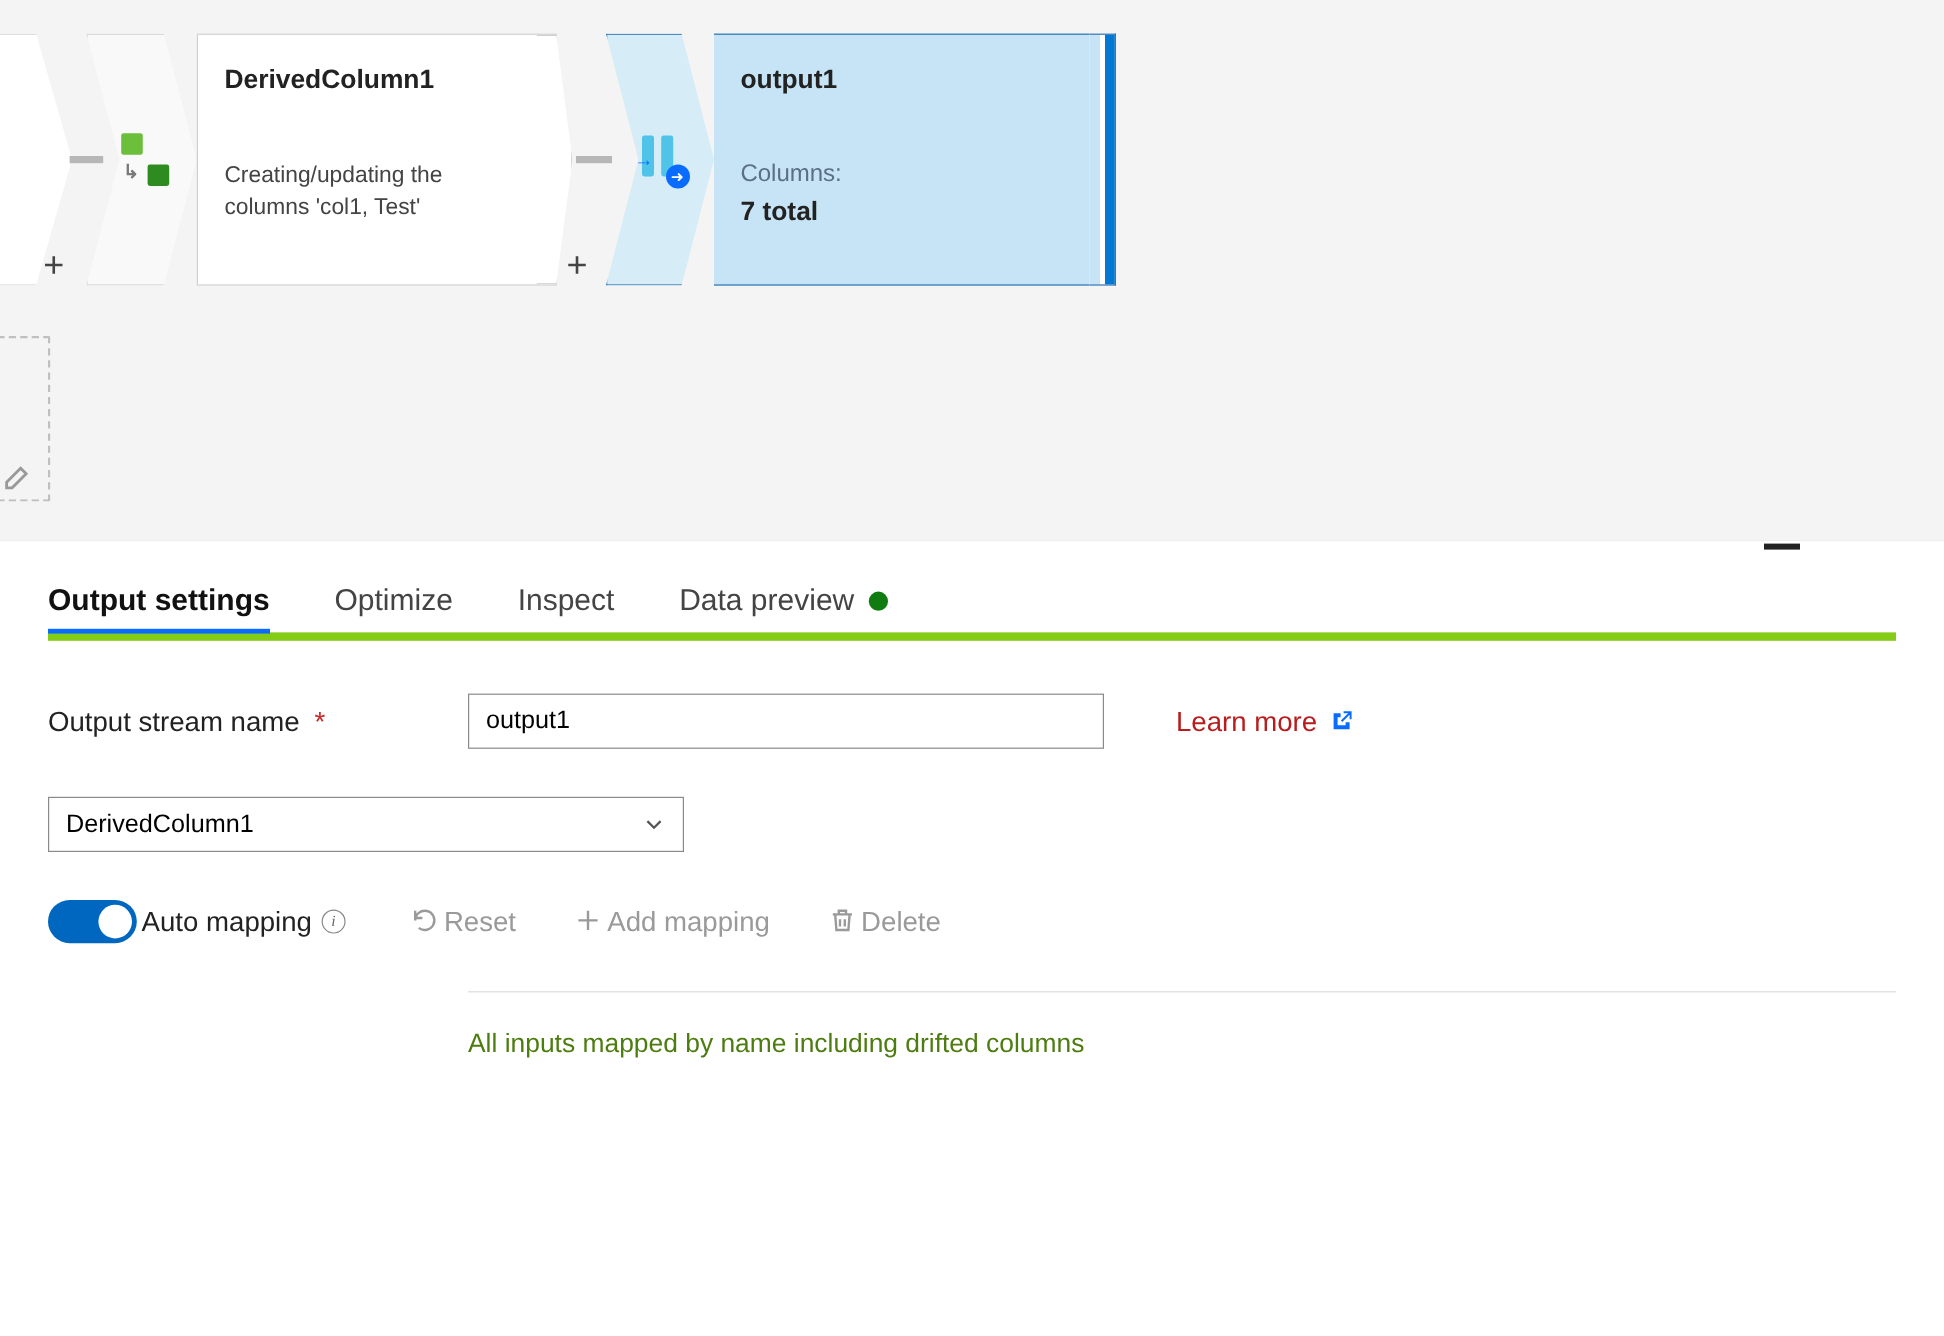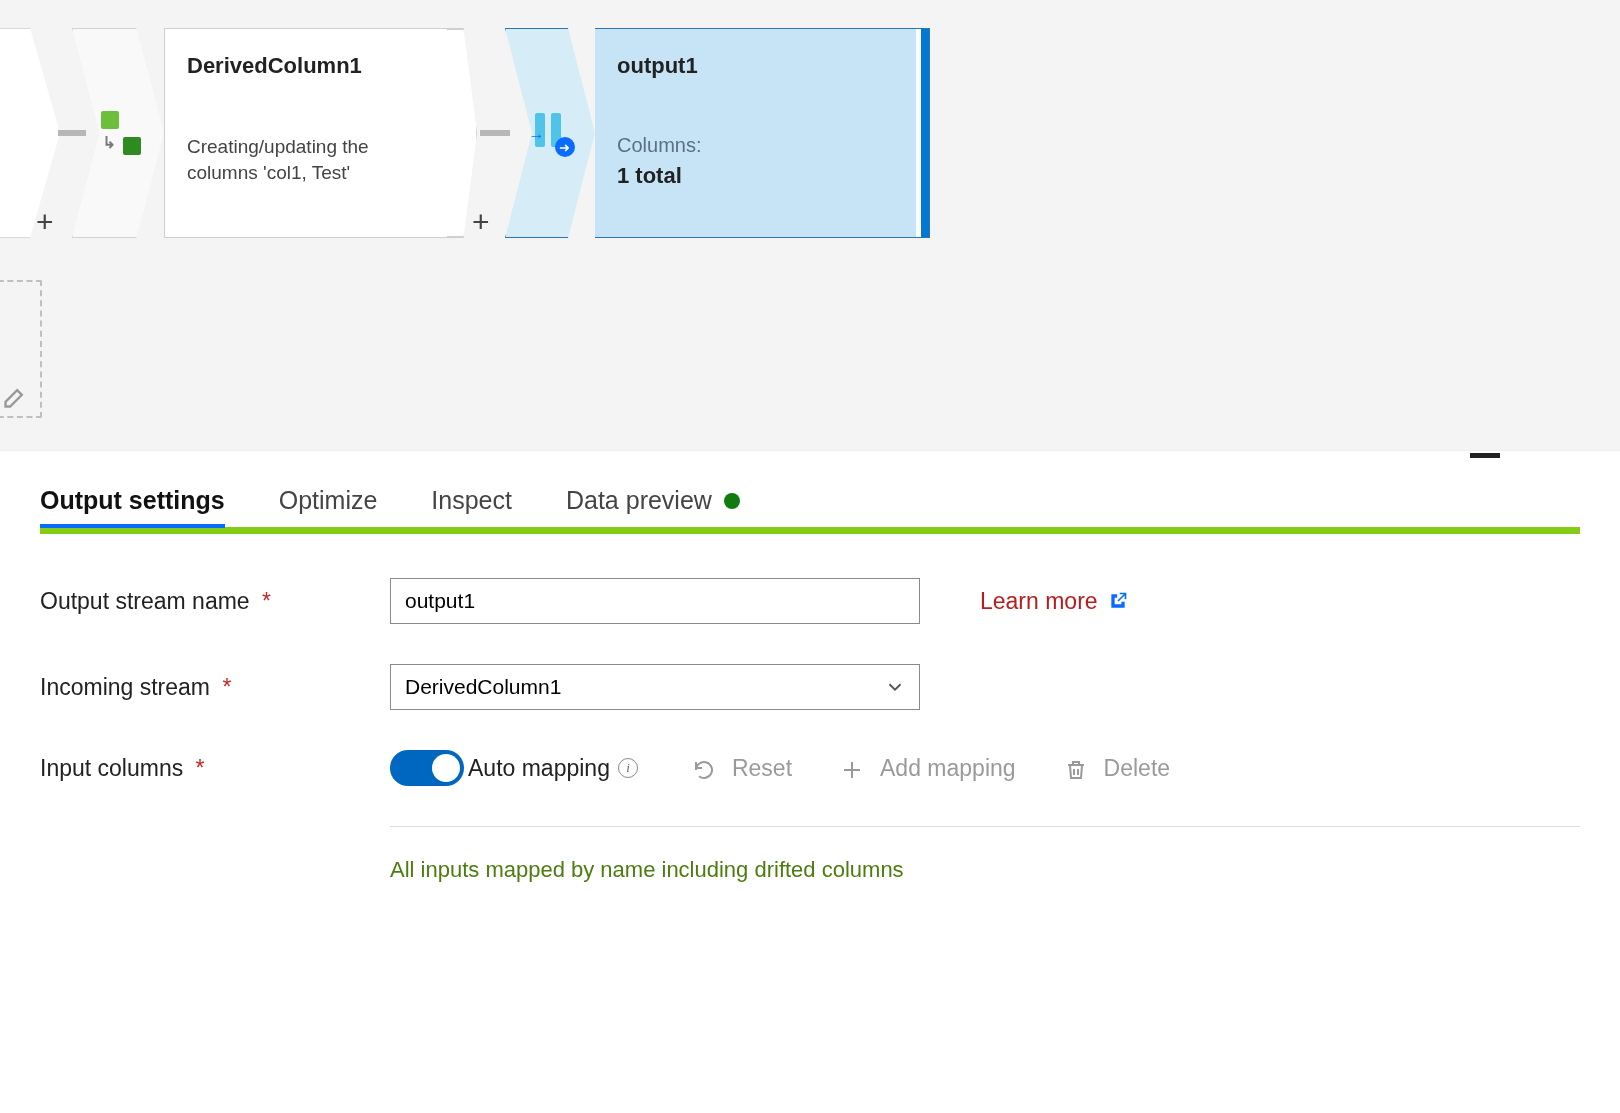--- a/index.html
+++ b/index.html
@@ -129,21 +129,21 @@
   }
   .toggle-label { font-size:23px; margin-left:4px; margin-right:8px; }
   .info-circle {
     width:20px; height:20px; border:1px solid #888; border-radius:50%;
     display:inline-flex; align-items:center; justify-content:center;
     font-size:13px; color:#666; font-style:italic; font-family:Georgia,serif;
   }
 
   .actions { display:flex; align-items:center; gap:48px; margin-left:54px; }
   .action-btn {
-    display:flex; align-items:flex-end; gap:16px; font-size:23px; color:#9a9a9a; cursor:default;
+    display:flex; align-items:flex-start; gap:4px; font-size:23px; color:#9a9a9a; cursor:default;
   }
   .action-btn svg { display:block; }
 
   .divider { margin-left:350px; border-top:1px solid #ddd; margin-top:4px; margin-bottom:30px; }
   .hint { margin-left:350px; font-size:22px; color:#4d7c0f; }
 
   
   .dc-icon { position:relative; width:44px; height:44px; }
   .dc-icon .sq1 { position:absolute; left:4px; top:0; width:18px; height:18px; background:#6bbf3b; border-radius:2px; }
   .dc-icon .sq2 { position:absolute; right:0; bottom:0; width:18px; height:18px; background:#2e8b1f; border-radius:2px; }
@@ -188,21 +188,21 @@
       <div class="sink-icon">
         <div class="bar1"></div>
           <div class="bar2"></div>
         <div class="arrow">→</div>
           <div class="dot">➜</div>
       </div>
     </div>
     <div class="body">
       <div class="title">output1</div>
       <div class="lbl">Columns:</div>
-      <div class="cnt">1 total</div>
+      <div class="cnt">7 total</div>
     </div>
     <div class="endcap"></div>
   </div>
 
   <div class="dashed-box">
     <svg width="28" height="28" viewBox="0 0 24 24">
       <path d="M3 17l10-10 4 4-10 10H3v-4z" fill="none" stroke="#999" stroke-width="2"></path>
     </svg>
   </div>
 </div>
@@ -239,37 +239,29 @@
       <input class="text-input" type="text" value="output1" style="">
       <a class="learn-more">
         <span>Learn more</span>
         <svg width="20" height="20" viewBox="0 0 24 24">
           <path d="M14 3h7v7M21 3l-9 9M5 5h5v2H7v10h10v-3h2v5H5V5z" fill="none" stroke="#0a6cff" stroke-width="2"></path>
         </svg>
       </a>
     </div>
 
     <div class="row">
-      <div class="label">
-        <span>Incoming stream</span>
-        <span class="req">*</span>
-      </div>
       <div class="select-wrap">
         <input class="text-input" type="text" readonly="" value="DerivedColumn1" style="">
         <svg class="chev" width="22" height="22" viewBox="0 0 24 24">
           <path d="M6 9l6 6 6-6" fill="none" stroke="#555" stroke-width="2"></path>
         </svg>
       </div>
     </div>
 
     <div class="row">
-      <div class="label">
-        <span>Input columns</span>
-        <span class="req">*</span>
-      </div>
 
       <div class="toggle">
         <div class="knob"></div>
       </div>
       <span class="toggle-label">Auto mapping</span>
       <span class="info-circle">i</span>
 
       <div class="actions">
         <div class="action-btn">
           <svg width="24" height="24" viewBox="0 0 24 24">

